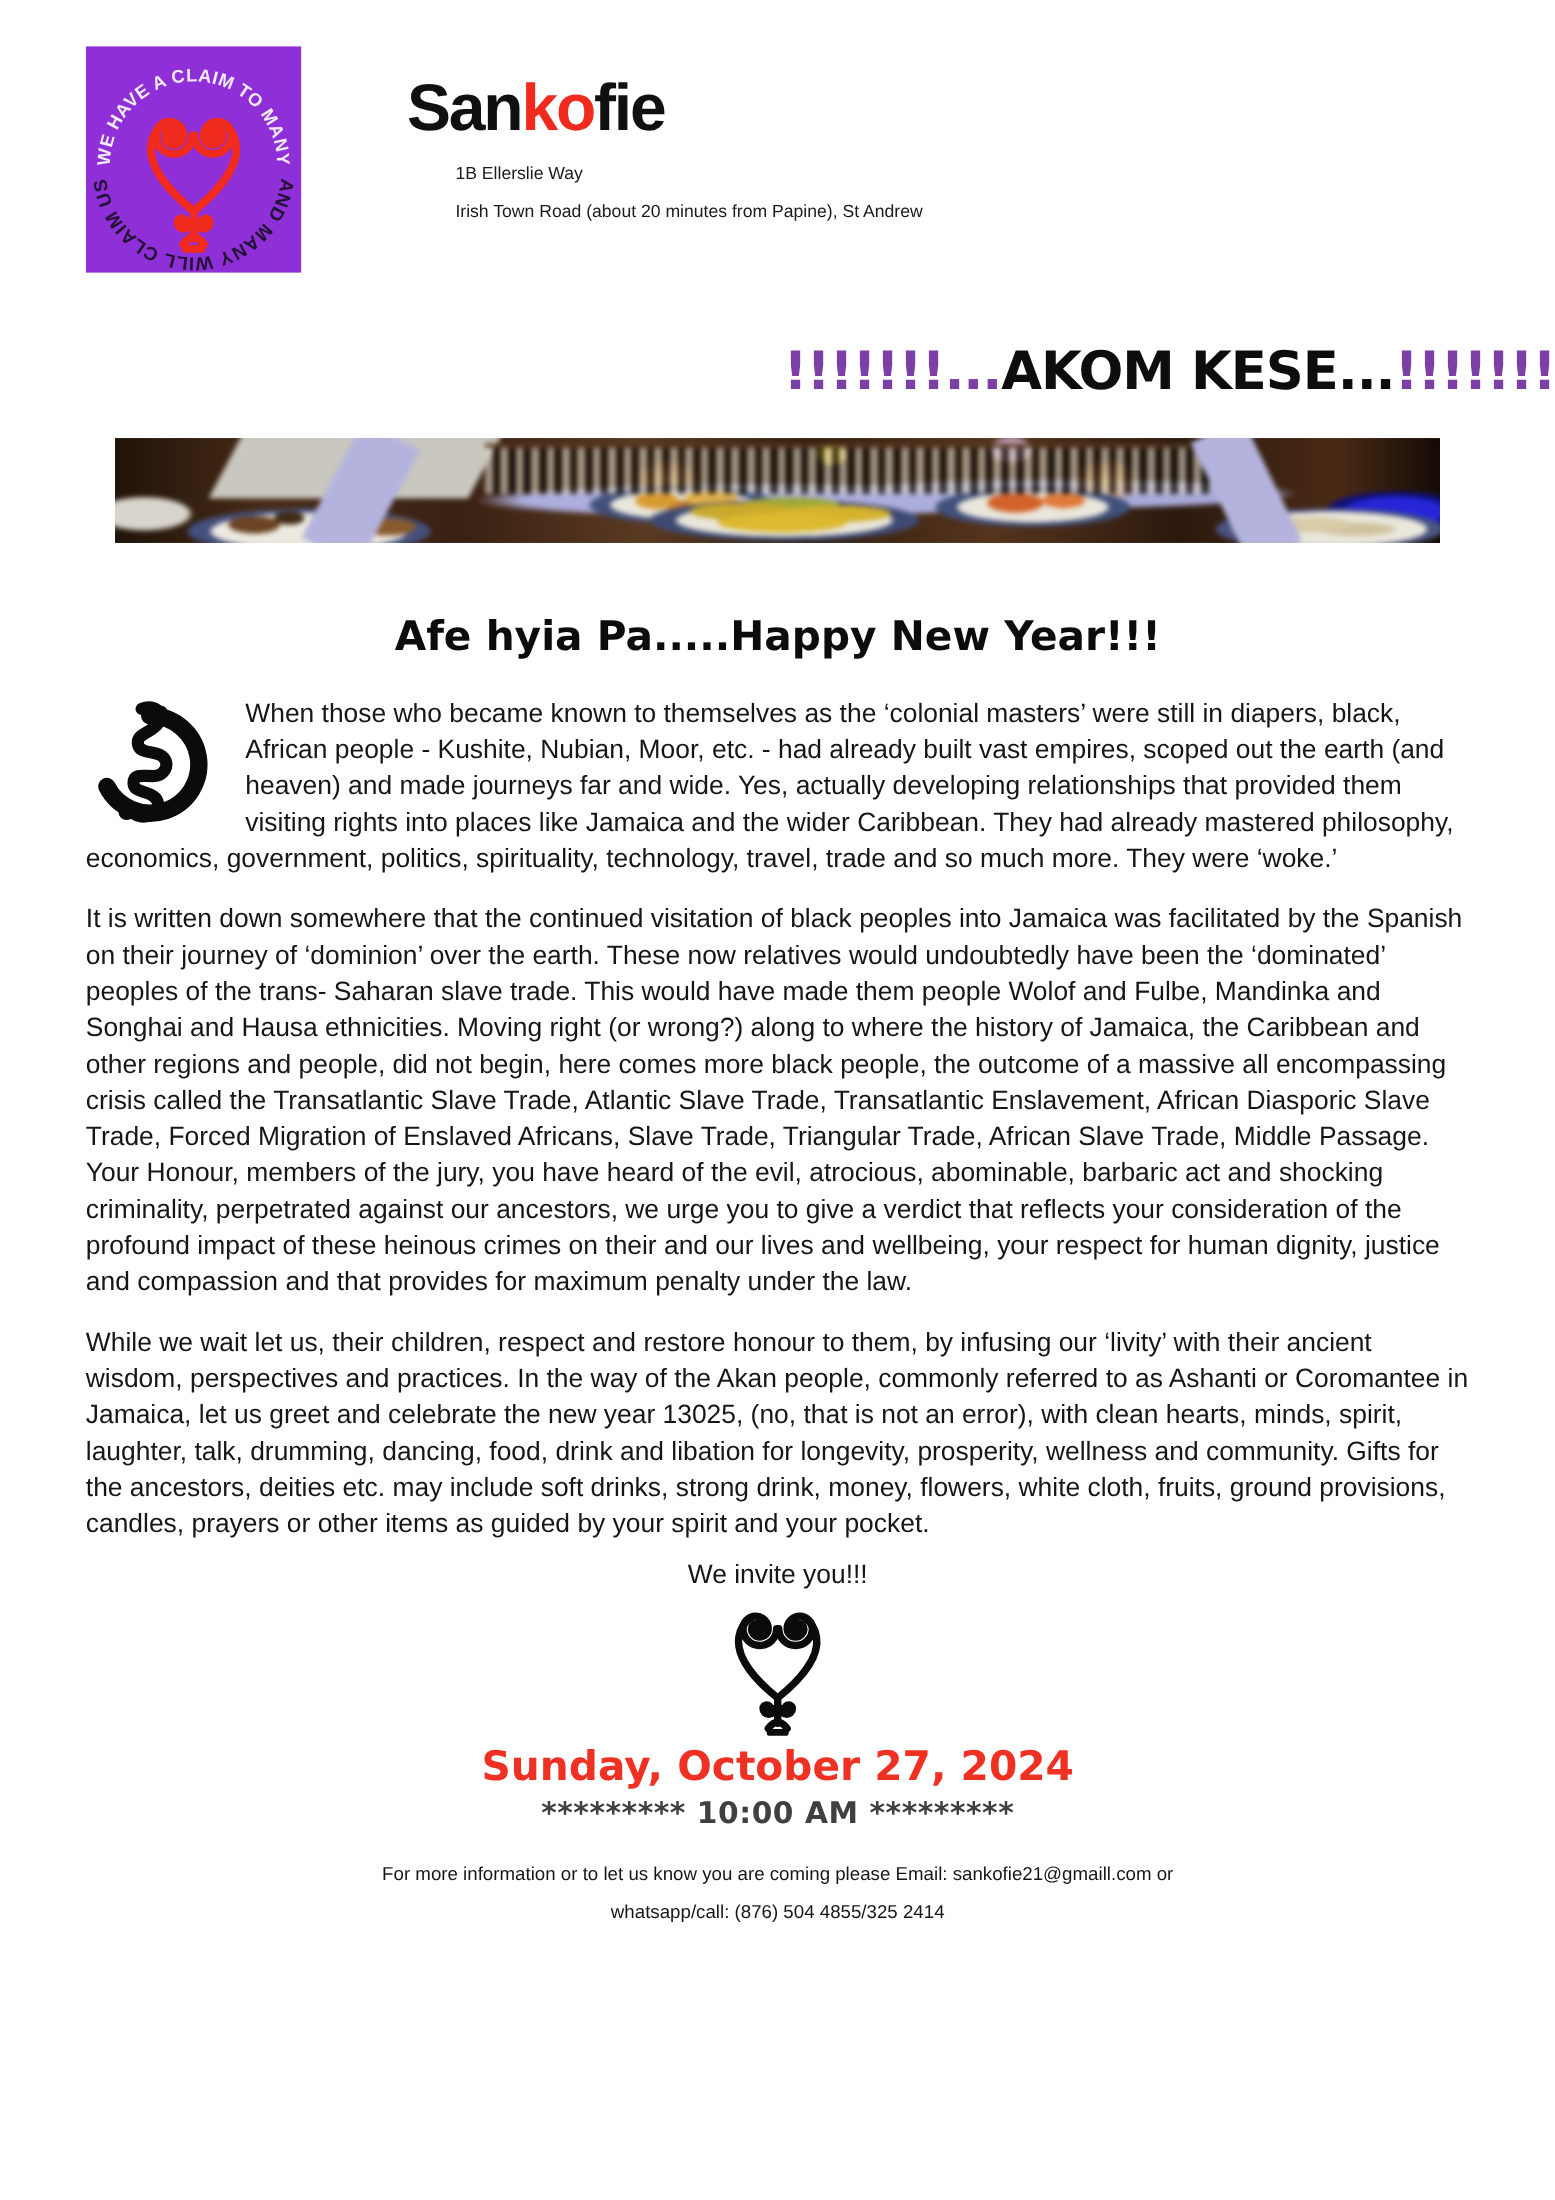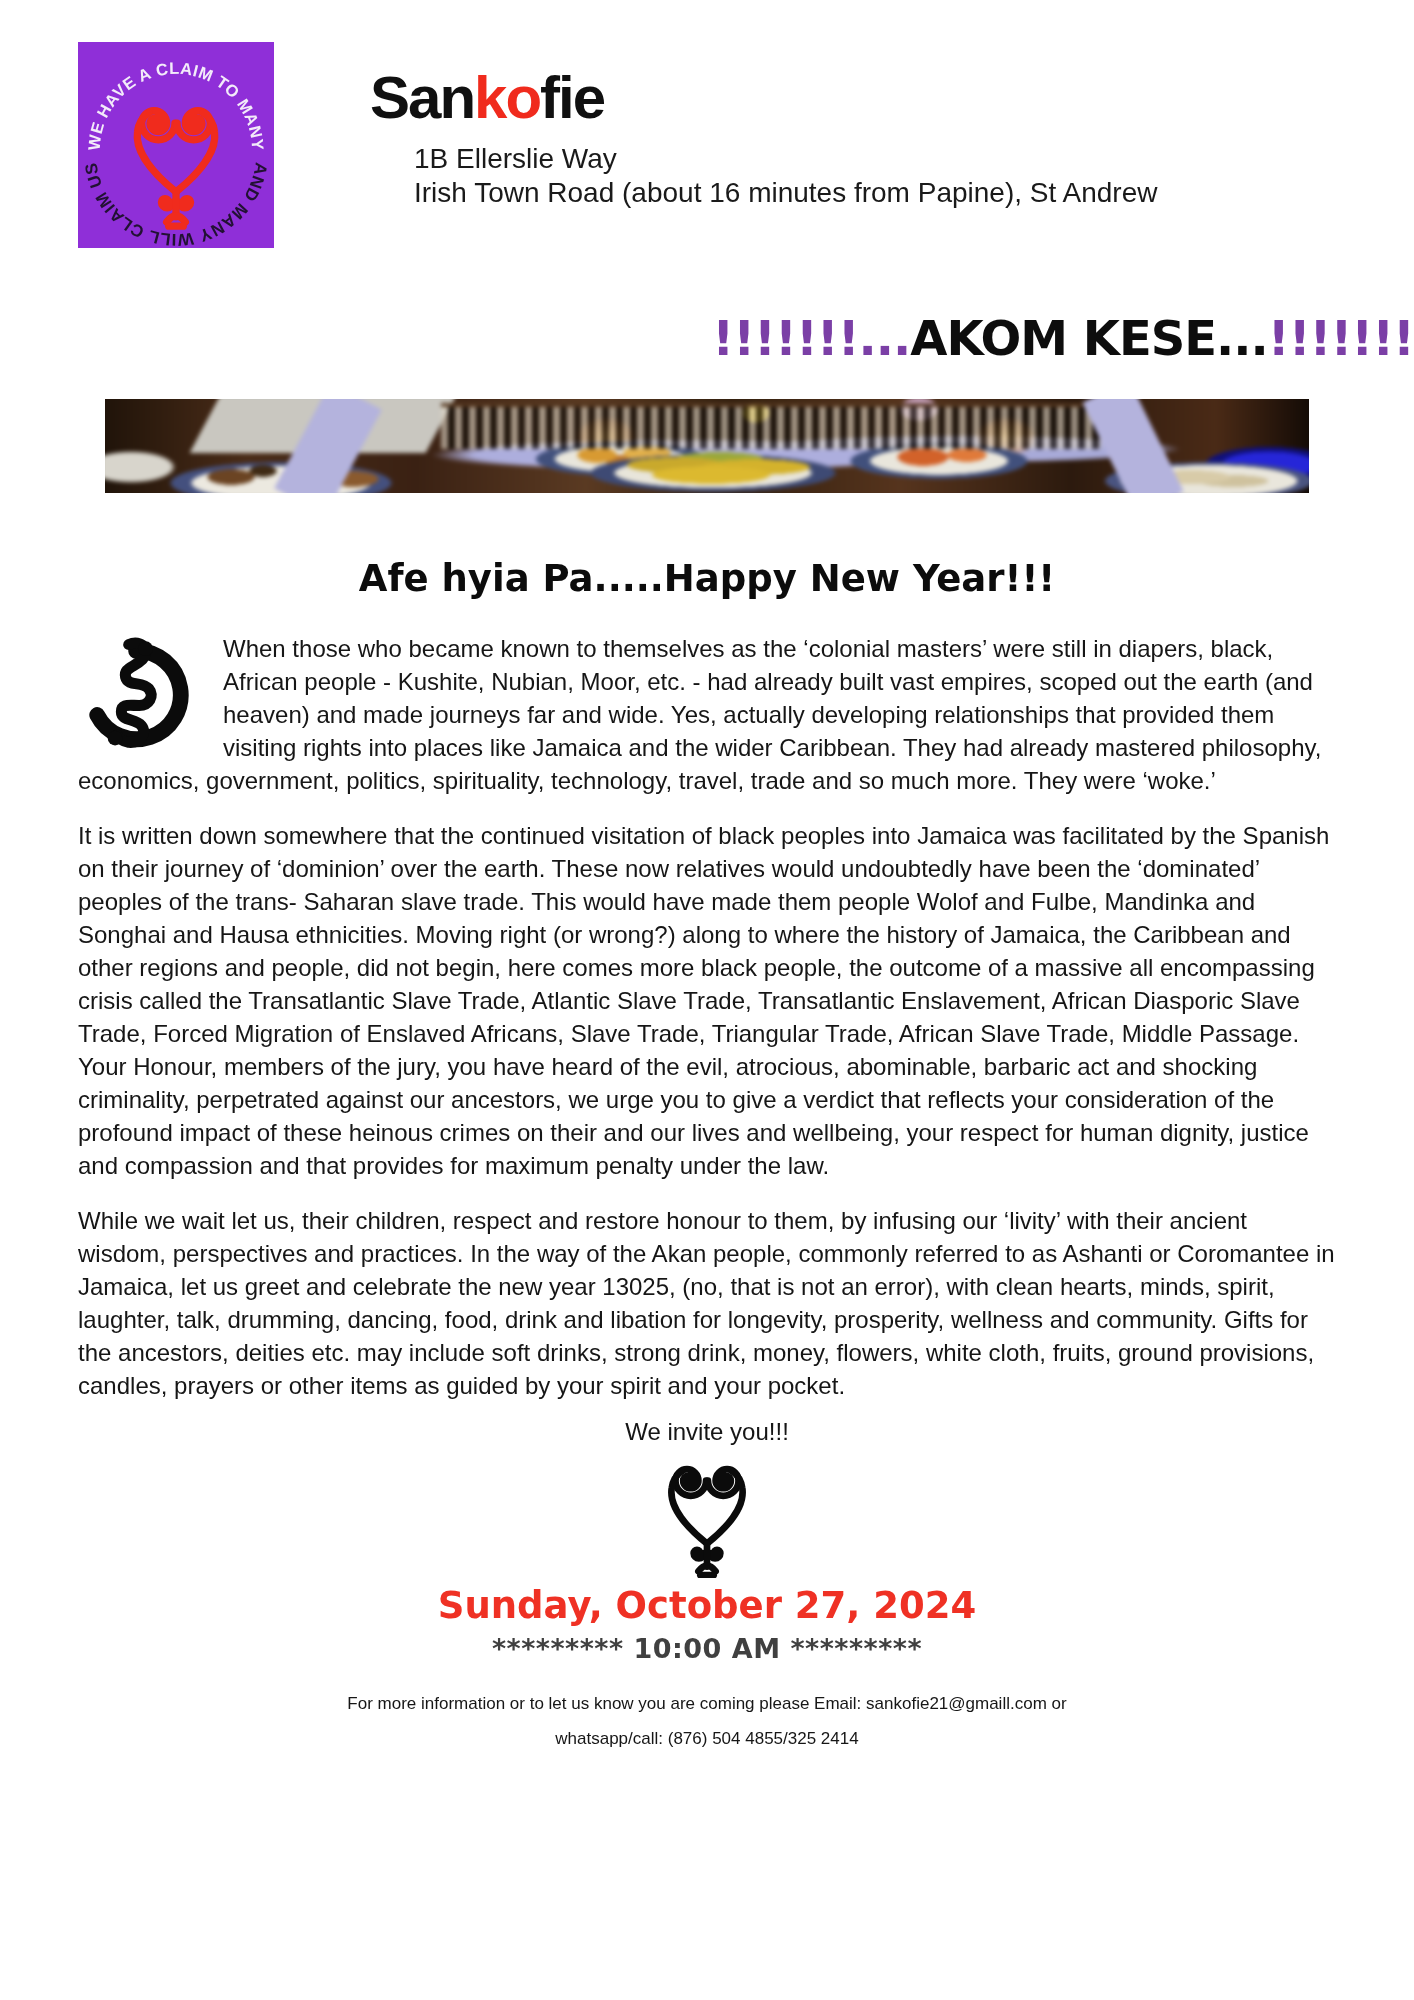--- a/index.html
+++ b/index.html
@@ -10,21 +10,21 @@
   }
   
   .header{display:flex;padding:42px 0 0 78px;}
   .logo-wrap{width:196px;height:206px;flex:0 0 auto;}
   .brand-block{margin-left:96px;padding-top:26px;}
   .brand-title{
     font-family:"Liberation Sans",sans-serif;font-weight:600;
     font-size:60px;line-height:1.0;letter-spacing:-2px;color:#101010;
   }
   .brand-title .accent{color:#F02B1D;}
-  .address{margin:14px 0 0 44px;font-size:28px;line-height:34px;color:#1a1a1a;}
+  .address{margin:14px 0 0 44px;font-size:16px;line-height:34px;color:#1a1a1a;}
   
   .banner{
     margin-top:64px;text-align:right;
     font-family:"DejaVu Sans","Liberation Sans",sans-serif;
     font-weight:700;font-size:48px;letter-spacing:-1px;line-height:1.1;
     color:#0d0d0d;white-space:nowrap;
   }
   .banner .purple{color:#7B3FA6;}
   
   .photo{position:relative;width:1204px;height:94px;margin:34px auto 0 auto;overflow:hidden;background:#2a190d;}
@@ -133,21 +133,21 @@
         </text>
         <g color="#F02B1D">
           <use href="#sankofa-heart" transform="translate(46,50) scale(1.04)"></use>
         </g>
       </svg>
     </div>
     <div class="brand-block">
       <div class="brand-title"><span>San</span><span class="accent">ko</span><span>fie</span></div>
       <div class="address">
         <div>1B Ellerslie Way</div>
-        <div>Irish Town Road (about 16 minutes from Papine), St Andrew</div>
+        <div>Irish Town Road (about 20 minutes from Papine), St Andrew</div>
       </div>
     </div>
   </div>
 
   <div class="banner"><span class="purple">!!!!!!!...</span><span>AKOM KESE</span><span>...</span><span class="purple">!!!!!!!</span></div>
 
   <div class="photo">
     <div class="ph-blur">
       <div class="photo-art"></div>
       <div class="ph-wall"></div>

